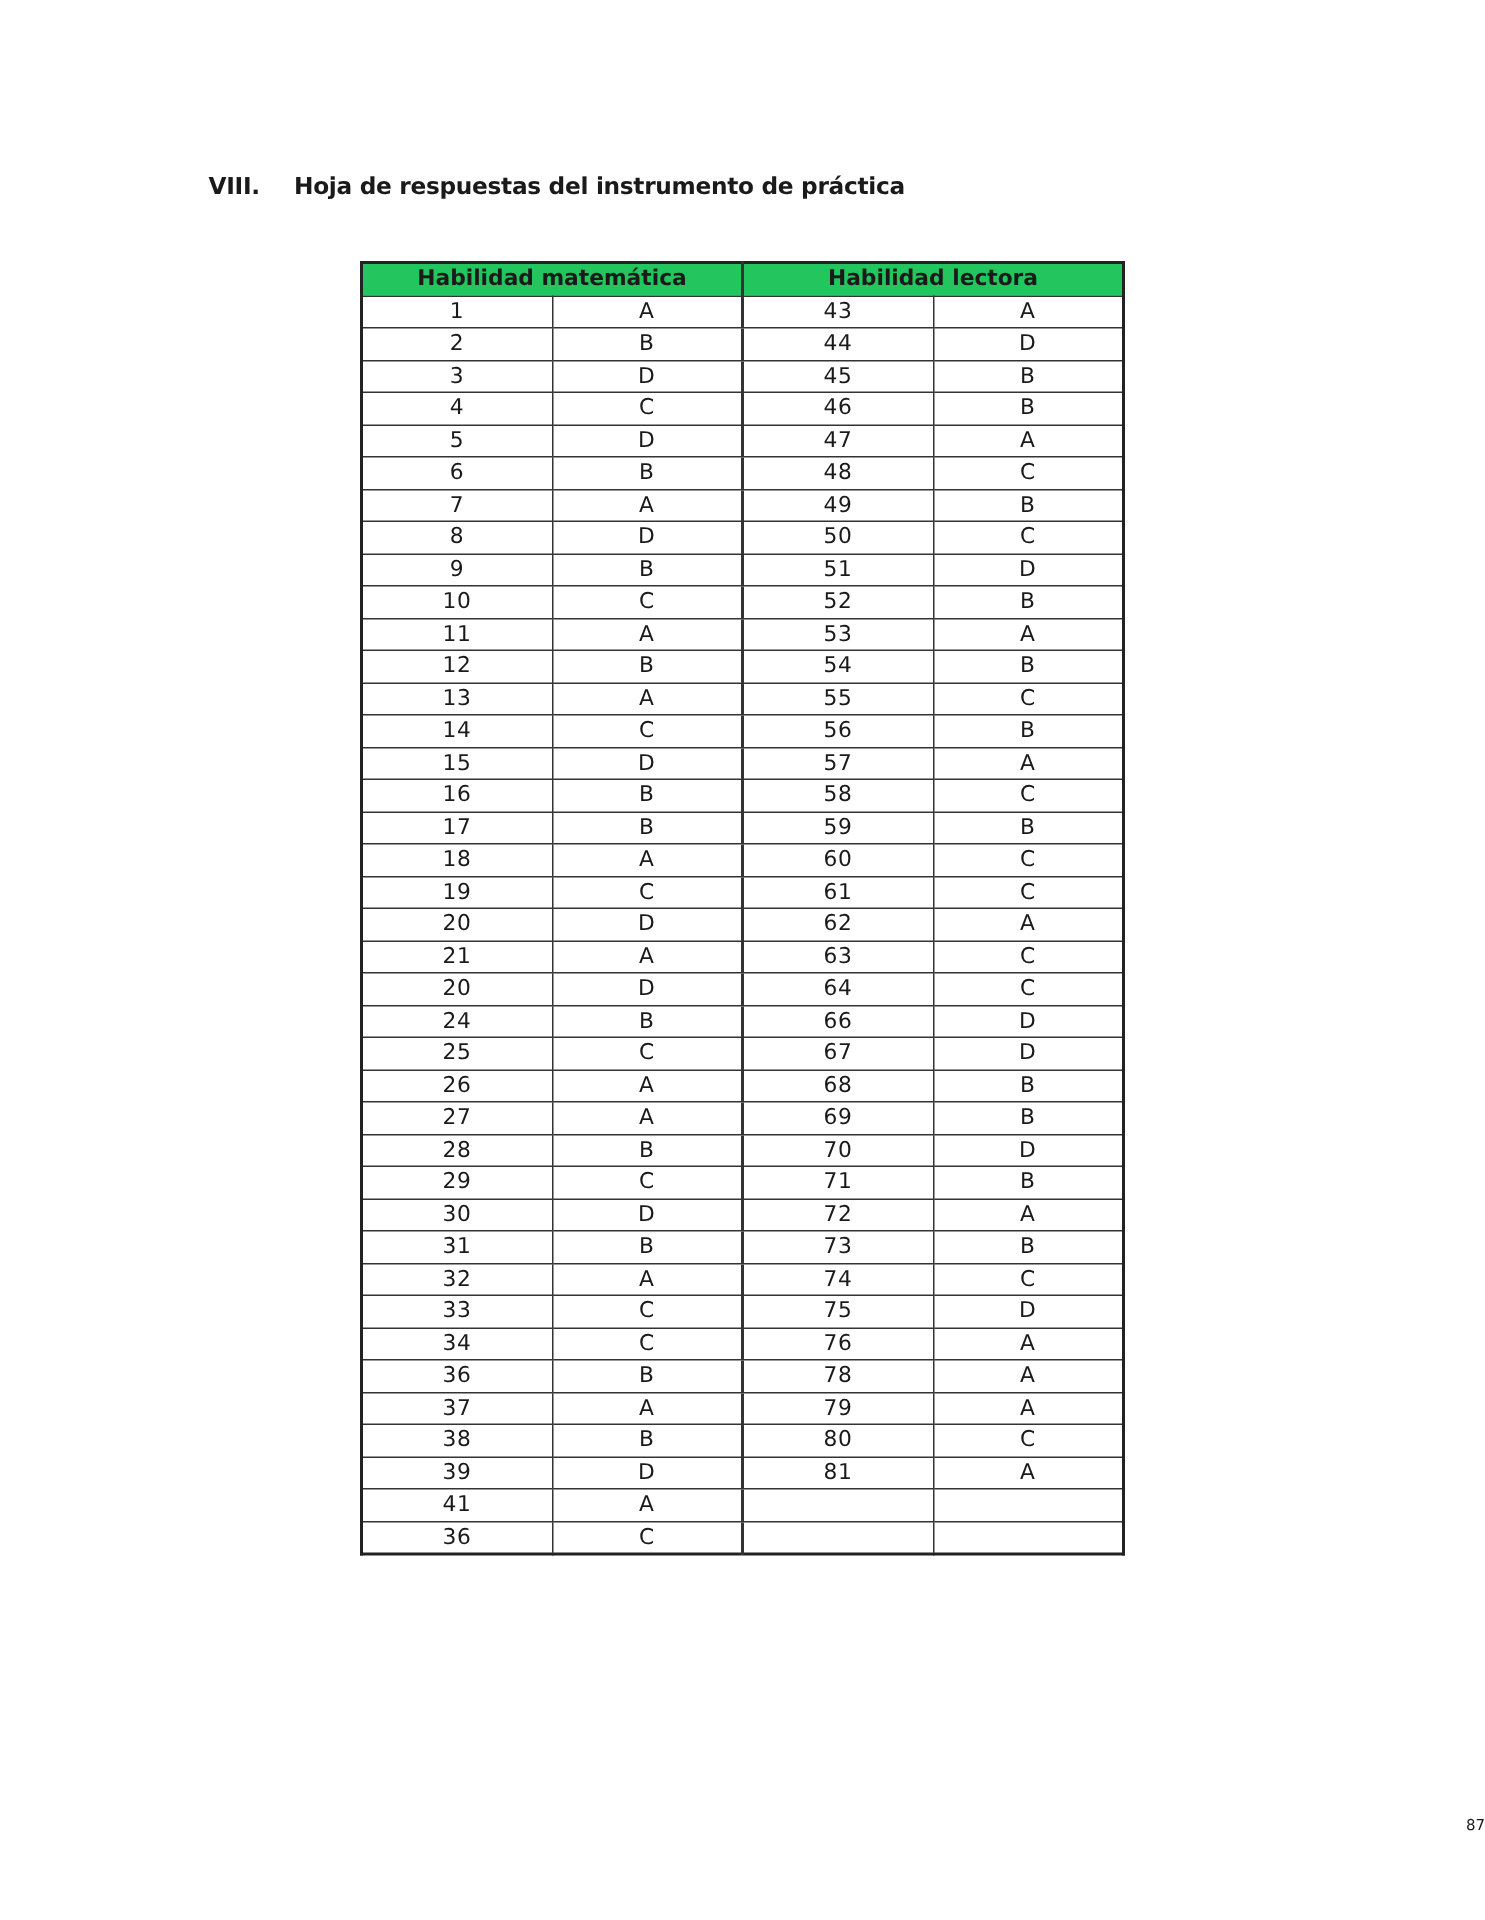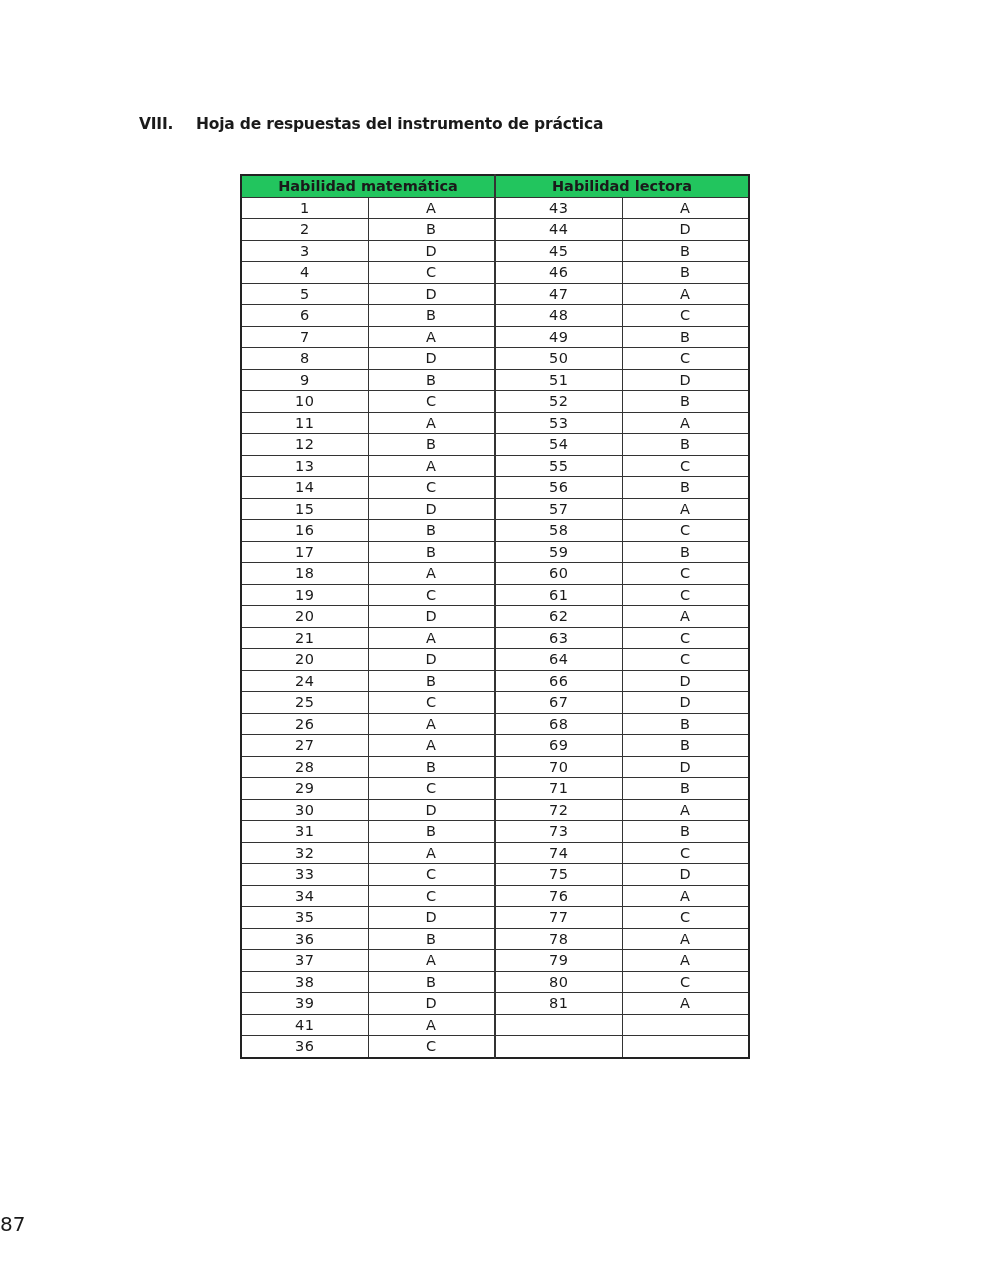--- a/index.html
+++ b/index.html
@@ -60,22 +60,22 @@
       border-right: 2px solid #333;
     }
     .answer-table td {
       letter-spacing: 0.5px;
     }
     .page-number {
       position: absolute;
       top: 1212px;
       left: 0;
       width: 990px;
-      text-align: left;
-      font-size: 20px;
+      text-align: right;
+      font-size: 10px;
     }
   </style>
 </head>
 <body>
 
 <div class="section-heading">
   <span class="section-number">VIII.</span>
   <span class="section-title">Hoja de respuestas del instrumento de práctica</span>
 </div>
 
@@ -285,26 +285,20 @@
         <td>75</td>
         <td>D</td>
       </tr>
       <tr>
         <td>34</td>
         <td class="col-split">C</td>
         <td>76</td>
         <td>A</td>
       </tr>
       <tr>
-        <td>35</td>
-        <td class="col-split">D</td>
-        <td>77</td>
-        <td>C</td>
-      </tr>
-      <tr>
         <td>36</td>
         <td class="col-split">B</td>
         <td>78</td>
         <td>A</td>
       </tr>
       <tr>
         <td>37</td>
         <td class="col-split">A</td>
         <td>79</td>
         <td>A</td>

